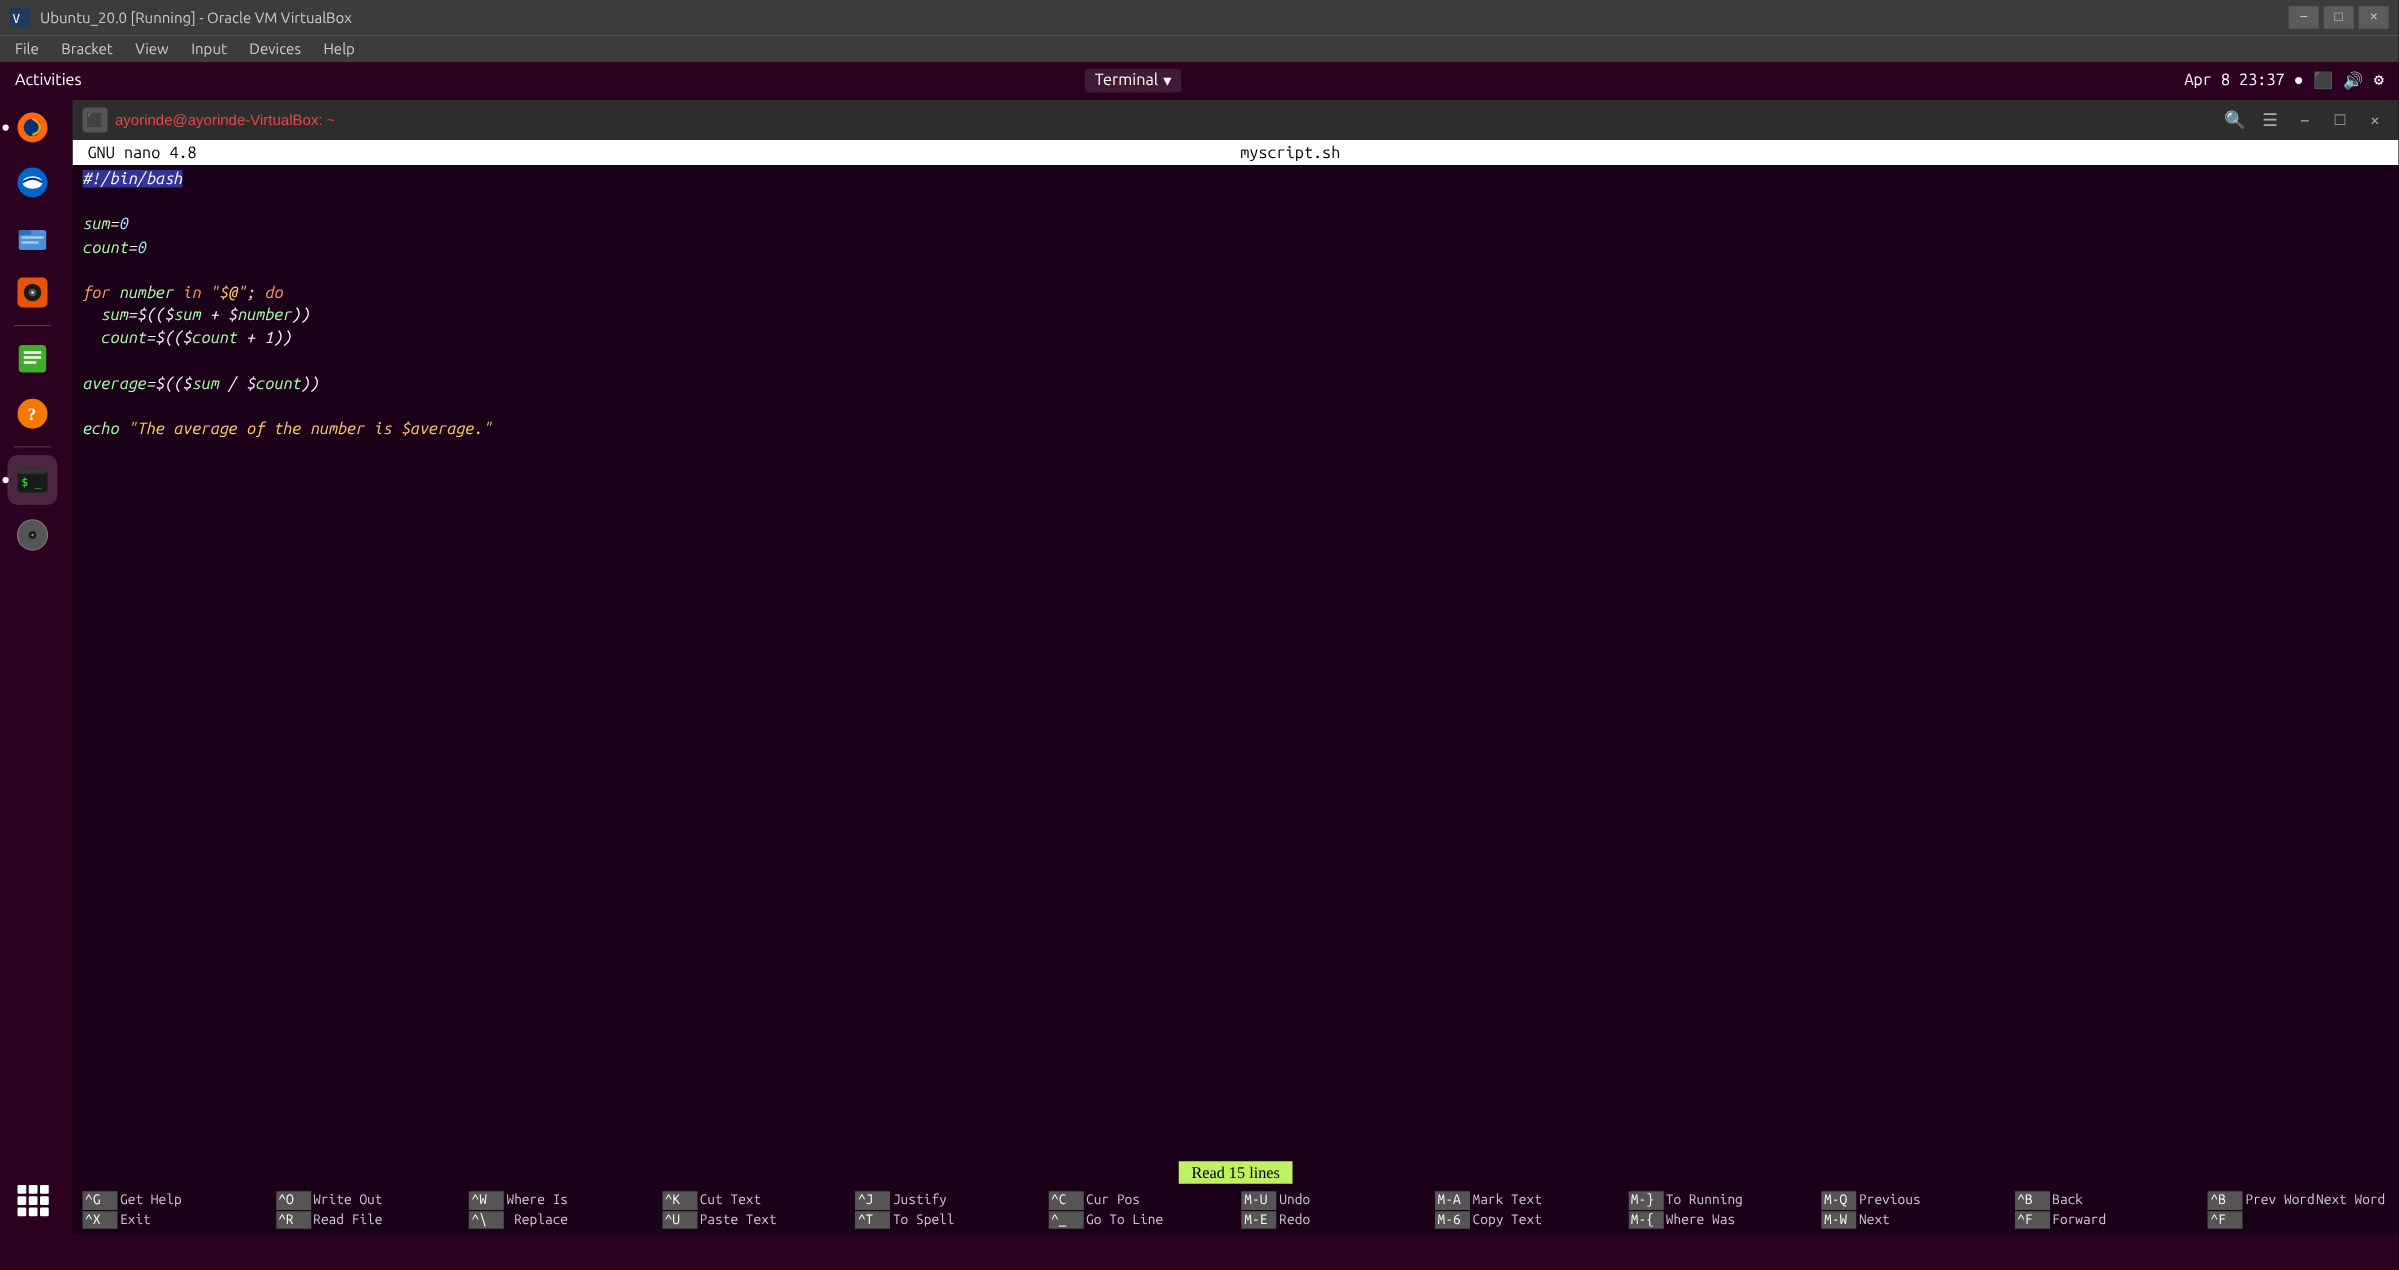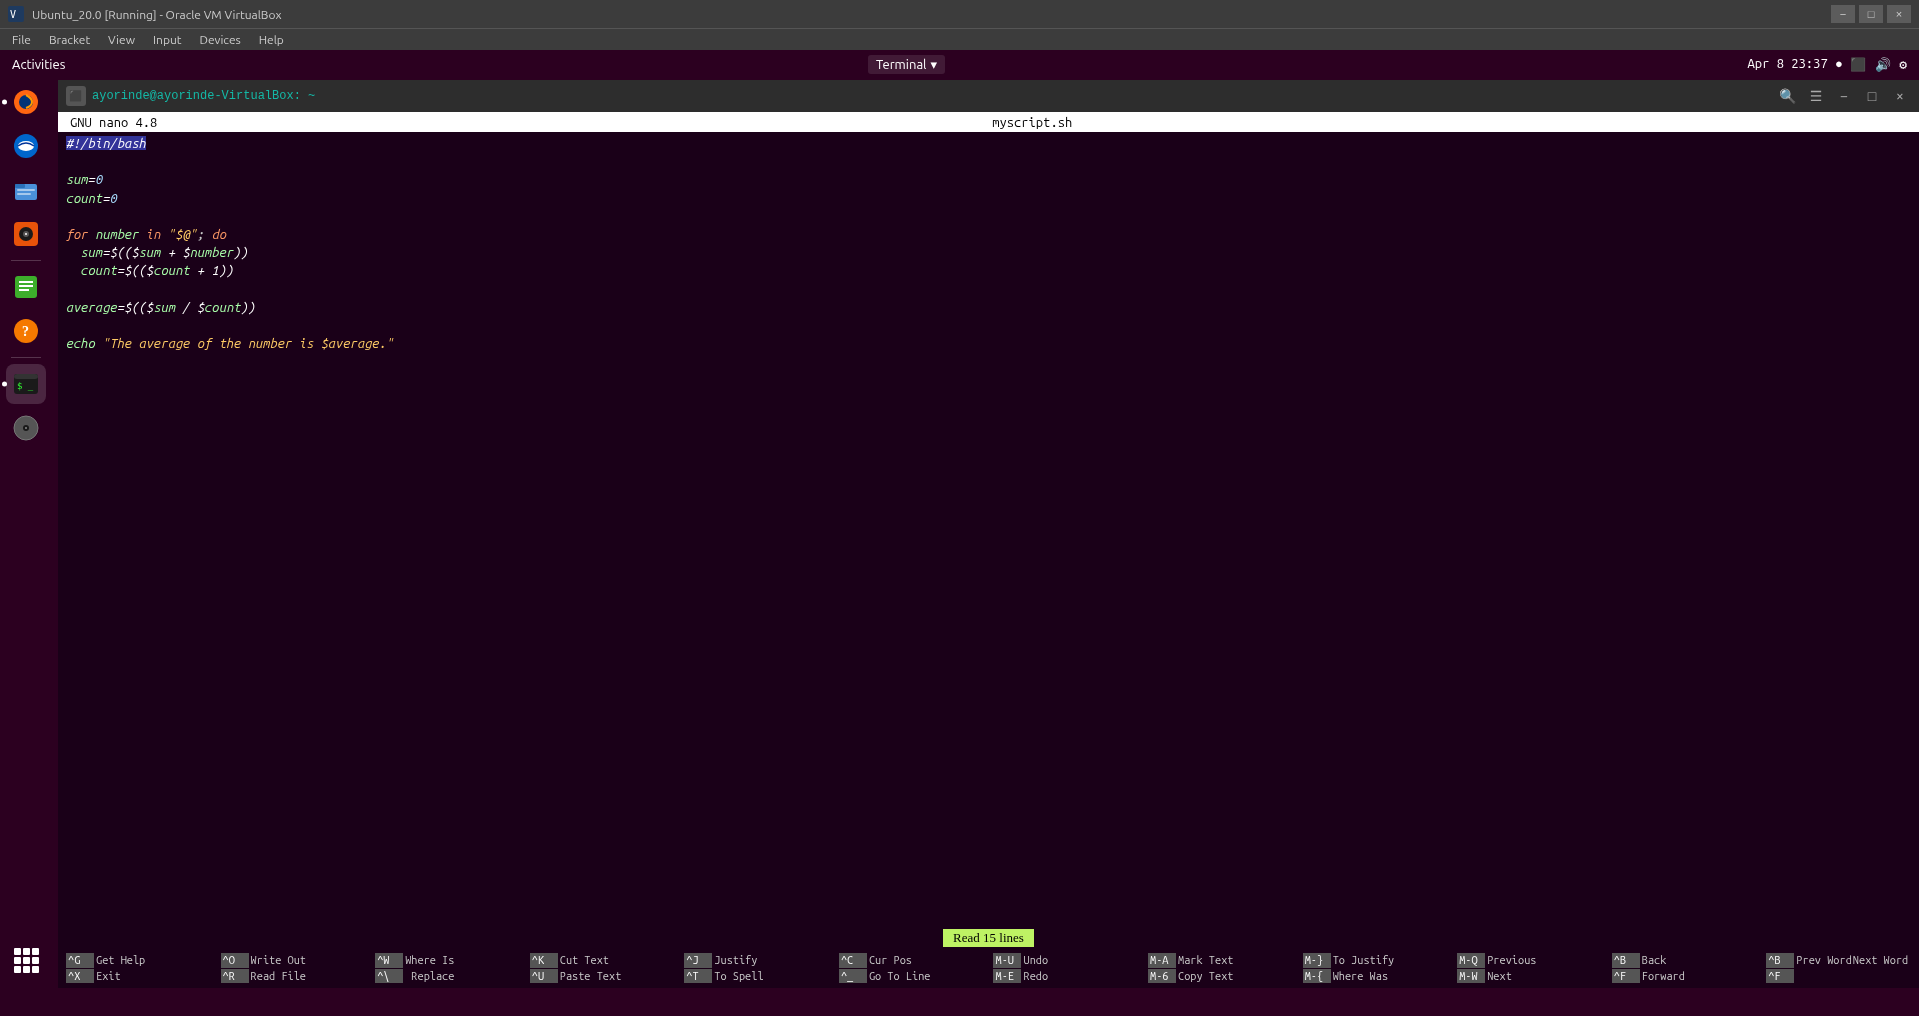--- a/index.html
+++ b/index.html
@@ -220,23 +220,23 @@
       height: 20px;
       background: #555;
       border-radius: 3px;
       display: flex;
       align-items: center;
       justify-content: center;
       font-size: 11px;
       color: white;
     }
     .terminal-title-text {
-      color: #14b8a6;
+      color: #ef4444;
       font-size: 12px;
-      font-family: Liberation Mono, monospace;
+      font-family: Liberation Sans, sans-serif;
     }
     .terminal-titlebar-right {
       display: flex;
       align-items: center;
       gap: 6px;
     }
     .t-btn {
       width: 22px;
       height: 22px;
       display: flex;
@@ -610,21 +610,21 @@
             <span class="shortcut-label">Copy Text</span>
           </div>
         </div>
 
         <div class="shortcut-item">
           <div style="display:flex; flex-direction:column; gap:1px;">
             <span class="shortcut-key" style="color:white; background:#555; padding:0 2px;">M-}</span>
             <span class="shortcut-key" style="color:white; background:#555; padding:0 2px;">M-{</span>
           </div>
           <div style="display:flex; flex-direction:column; gap:1px;">
-            <span class="shortcut-label">To Justify</span>
+            <span class="shortcut-label">To Running</span>
             <span class="shortcut-label">Where Was</span>
           </div>
         </div>
 
         <div class="shortcut-item">
           <div style="display:flex; flex-direction:column; gap:1px;">
             <span class="shortcut-key" style="color:white; background:#555; padding:0 2px;">M-Q</span>
             <span class="shortcut-key" style="color:white; background:#555; padding:0 2px;">M-W</span>
           </div>
           <div style="display:flex; flex-direction:column; gap:1px;">

